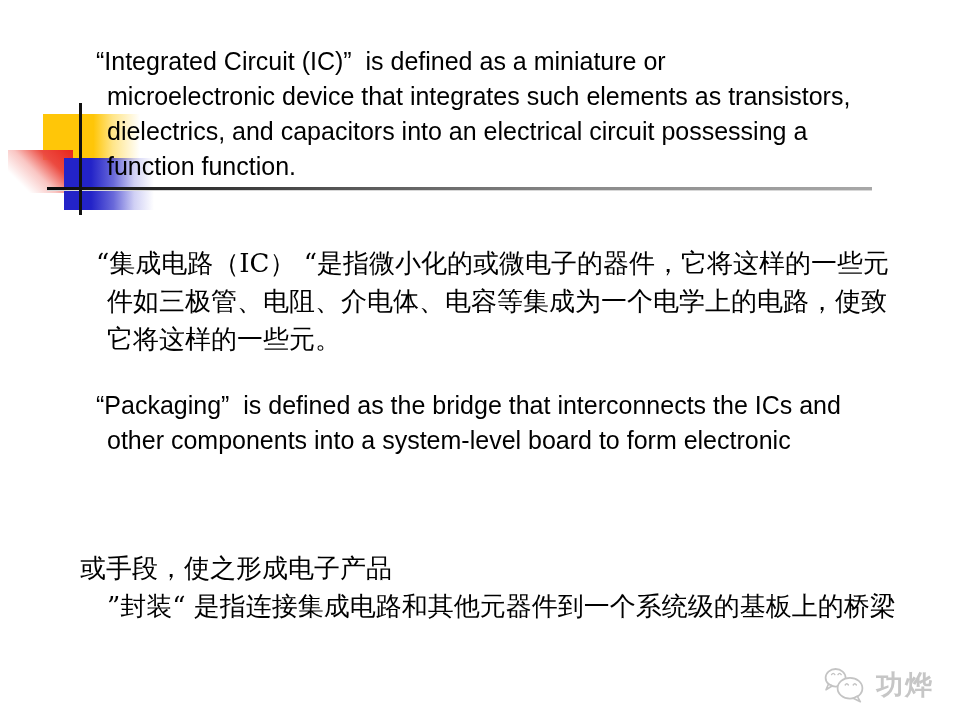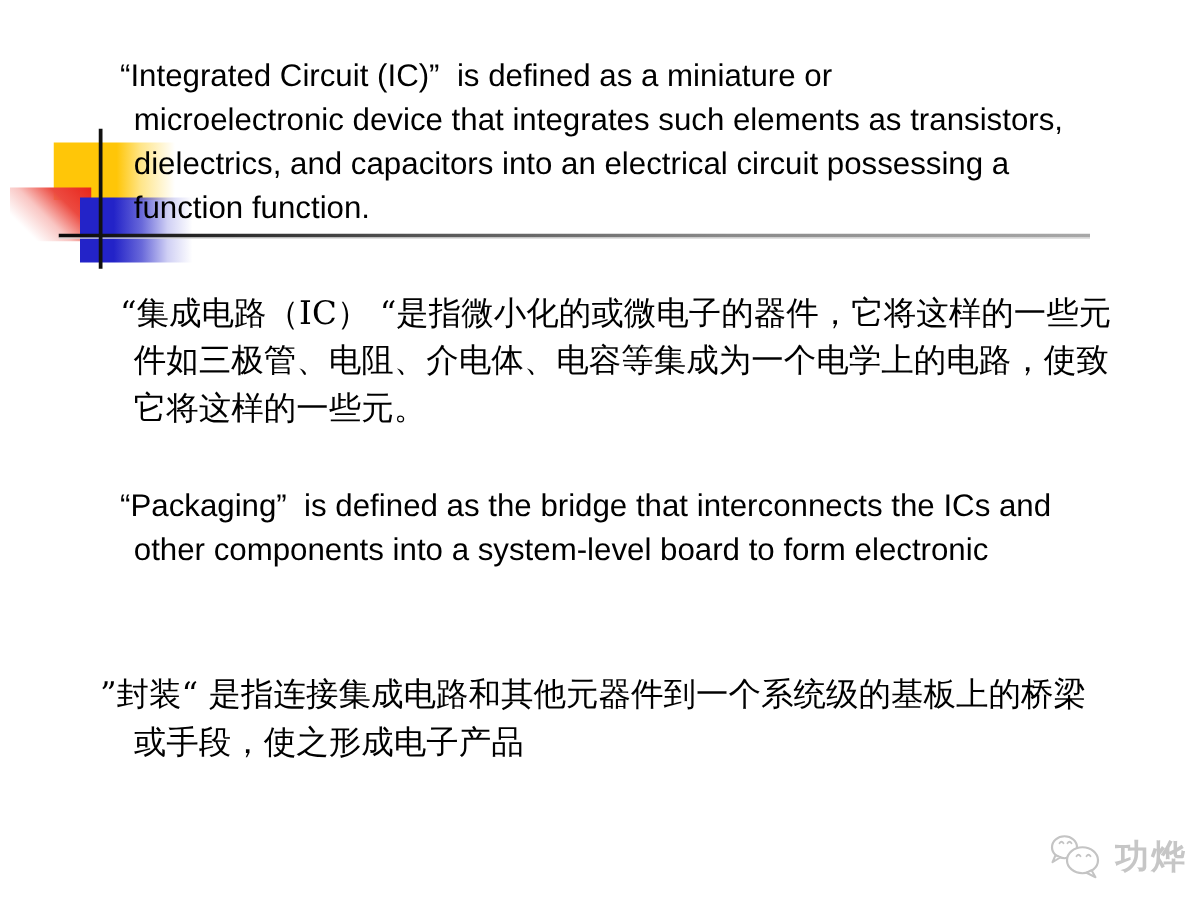--- a/index.html
+++ b/index.html
@@ -55,32 +55,33 @@
   .para .line { white-space: pre; padding-left: 12px; }
   .para.en {
     font-family: "Liberation Sans", sans-serif;
     font-size: 25px;
     line-height: 35px;
   }
   .para.zh {
     font-family: "DejaVu Serif", "Liberation Serif", serif;
     font-size: 26px;
     line-height: 38px;
+    margin-top: 12px;
   }
   .p1 { top: 44px; }
   .p2 { top: 232px; }
   .p3 { top: 388px; }
   .p4 { top: 537px; }
   .hang-10 .line:first-child { text-indent: -11px; }
   .hang-27 .line:first-child { text-indent: -27px; }
 
   
   .watermark {
     position: absolute;
-    right: 10px; bottom: 16px;
+    right: 26px; bottom: 16px;
     display: flex; align-items: center; gap: 6px;
     z-index: 7;
   }
   .wm-icon { width: 48px; height: 38px; }
   .wm-text {
     font-family: "DejaVu Sans", "Liberation Sans", sans-serif;
     font-size: 27px;
     font-weight: bold;
     color: #c6c6c6;
     letter-spacing: 2px;
@@ -109,22 +110,22 @@
     <div class="line">件如三极管、电阻、介电体、电容等集成为一个电学上的电路，使致</div>
     <div class="line">它将这样的一些元。</div>
   </div>
 
   <div class="para en p3 hang-10">
     <div class="line">“Packaging”  is defined as the bridge that interconnects the ICs and</div>
     <div class="line">other components into a system-level board to form electronic</div>
   </div>
 
   <div class="para zh p4 hang-27">
+    <div class="line">或手段，使之形成电子产品</div>
     <div class="line">”封装“ 是指连接集成电路和其他元器件到一个系统级的基板上的桥梁</div>
-    <div class="line">或手段，使之形成电子产品</div>
   </div>
 
   <div class="watermark">
     <svg class="wm-icon" viewBox="0 0 60 46" xmlns="http://www.w3.org/2000/svg">
 
       <ellipse cx="17" cy="14" rx="12.5" ry="11" fill="#ffffff" stroke="#c4c4c4" stroke-width="2.2"></ellipse>
       <path d="M8 22 L5 29 L13 24 Z" fill="#ffffff" stroke="#c4c4c4" stroke-width="2" stroke-linejoin="round"></path>
       <path d="M12 10 q2 -3 4 0" fill="none" stroke="#c4c4c4" stroke-width="1.8" stroke-linecap="round"></path>
       <path d="M20 10 q2 -3 4 0" fill="none" stroke="#c4c4c4" stroke-width="1.8" stroke-linecap="round"></path>
 

